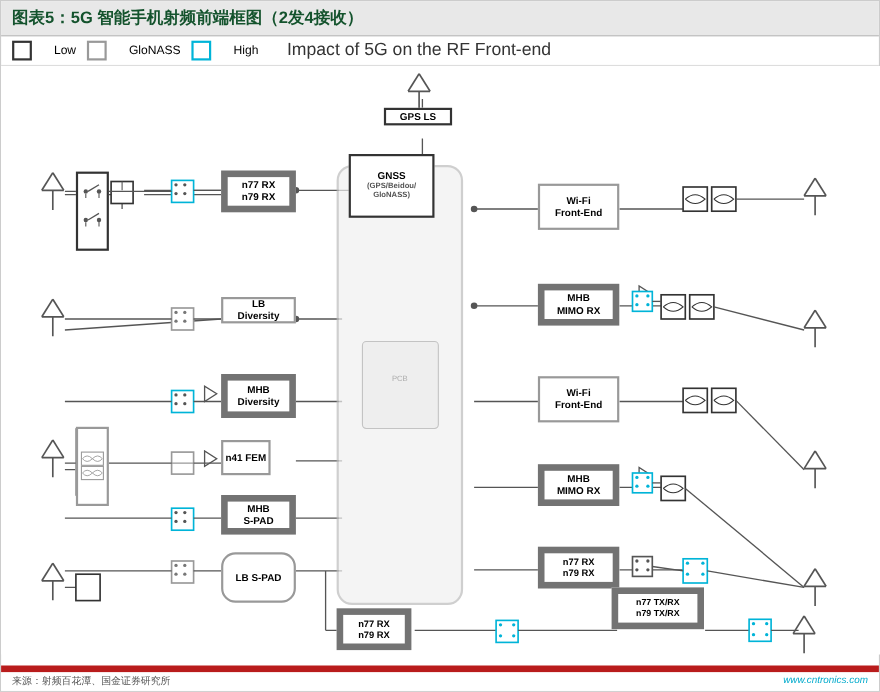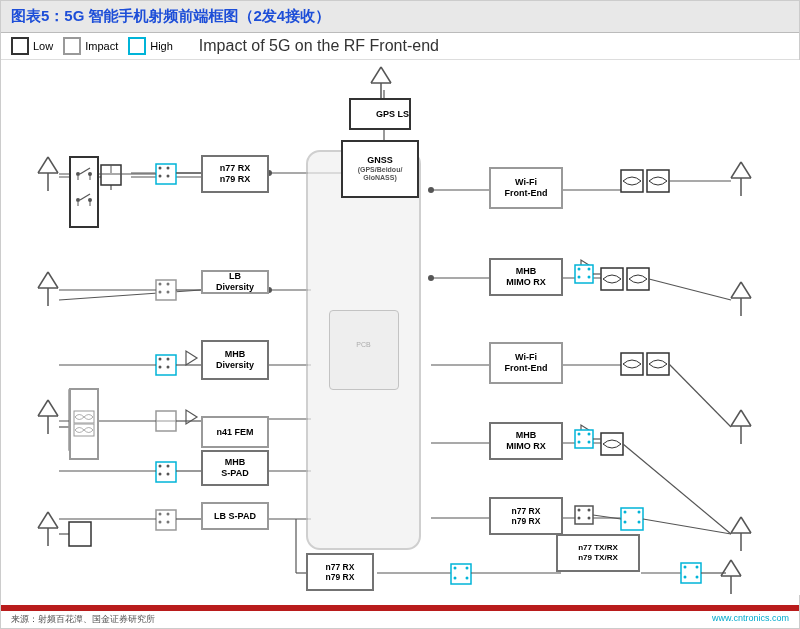--- a/index.html
+++ b/index.html
@@ -19,33 +19,33 @@
       border: 1px solid #ccc;
     }
     .title-bar {
       background: #e8e8e8;
       padding: 6px 10px;
       border-bottom: 1px solid #bbb;
     }
     .title-text {
       font-size: 15px;
       font-weight: bold;
-      color: #1d4ed8;
+      color: #14532d;
     }
     .legend-bar {
       display: flex;
       align-items: center;
       padding: 4px 10px;
       gap: 10px;
       border-bottom: 1px solid #ddd;
     }
     .legend-item {
       display: flex;
       align-items: center;
-      gap: 4px;
+      gap: 20px;
       font-size: 11px;
       justify-content: flex-end;
     }
     .legend-box-low {
       width: 18px; height: 18px;
       border: 2px solid #333;
       background: #fff;
     }
     .legend-box-medium {
       width: 18px; height: 18px;
@@ -75,21 +75,21 @@
       position: absolute;
       display: flex;
       align-items: center;
       justify-content: center;
       text-align: center;
       font-size: 9px;
       font-weight: bold;
       line-height: 1.2;
     }
     .block-cyan {
-      border: 2px solid #737373;
+      border: 6px solid #737373;
       background: #fff;
     }
     .block-dark {
       border: 2px solid #333;
       background: #fff;
     }
     .block-gray {
       border: 2px solid #999;
       background: #fff;
       justify-content: center;
@@ -117,20 +117,21 @@
       border-top: 6px solid #b91c1c;
       background: #fff;
     }
     .footer-text {
       font-size: 9px;
       color: #555;
     }
     .footer-url {
       font-size: 9px;
       color: #00aacc;
+      font-style: italic;
     }
     
     .phone-shape {
       position: absolute;
       border: 2px solid #bbb;
       border-radius: 14px;
       background: #f0f0f0;
       opacity: 0.7;
     }
     
@@ -144,21 +145,21 @@
     <span class="title-text">图表5：5G 智能手机射频前端框图（2发4接收）</span>
   </div>
 
   <div class="legend-bar">
     <div class="legend-item">
       <div class="legend-box-low"></div>
       <span>Low</span>
     </div>
     <div class="legend-item">
       <div class="legend-box-medium"></div>
-      <span>Impact</span>
+      <span>GloNASS</span>
     </div>
     <div class="legend-item">
       <div class="legend-box-high"></div>
       <span>High</span>
     </div>
     <span class="legend-desc">Impact of 5G on the RF Front-end</span>
   </div>
 
   <div class="diagram-area">
 
@@ -406,52 +407,52 @@
       <line x1="22" y1="18" x2="12" y2="2" stroke="#555" stroke-width="1.5"></line>
     </svg>
 
     <svg style="position:absolute;left:718px;top:498px;width:24px;height:36px;">
       <line x1="12" y1="36" x2="12" y2="18" stroke="#555" stroke-width="1.5"></line>
       <line x1="2" y1="18" x2="22" y2="18" stroke="#555" stroke-width="1.5"></line>
       <line x1="2" y1="18" x2="12" y2="2" stroke="#555" stroke-width="1.5"></line>
       <line x1="22" y1="18" x2="12" y2="2" stroke="#555" stroke-width="1.5"></line>
     </svg>
 
-    <div class="block block-dark" style="left:348px; top:38px; width:62px; height:32px; font-size:9px;justify-content:flex-end;">
+    <div class="block block-dark" style="left:348px; top:38px; width:62px; height:16px; font-size:9px;">
       <span>GPS LS</span>
     </div>
 
-    <div class="block block-gnss" style="left:340px; top:80px; width:78px; height:58px; font-size:7.5px;">
+    <div class="block block-gnss" style="left:316px; top:80px; width:78px; height:58px; font-size:7.5px;">
       <div>
         <div style="font-weight:bold; font-size:9px;">GNSS</div>
         <div style="font-size:7px; color:#555;">(GPS/Beidou/<br>GloNASS)</div>
       </div>
     </div>
 
     <div class="block block-cyan" style="left:200px; top:95px; width:68px; height:38px;">
       <span>n77 RX<br>n79 RX</span>
     </div>
 
     <div class="block block-gray" style="left:200px; top:210px; width:68px; height:24px;">
       <span>LB<br>Diversity</span>
     </div>
 
     <div class="block block-cyan" style="left:200px; top:280px; width:68px; height:40px;">
       <span>MHB<br>Diversity</span>
     </div>
 
-    <div class="block block-gray" style="left:200px; top:356px; width:68px; height:32px;">
+    <div class="block block-gray" style="left:200px; top:340px; width:45px; height:32px;">
       <span>n41 FEM</span>
     </div>
 
     <div class="block block-cyan" style="left:200px; top:390px; width:68px; height:36px;">
       <span>MHB<br>S-PAD</span>
     </div>
 
-    <div class="block block-gray" style="left:200px; top:442px; width:68px; height:28px;">
+    <div class="block block-gray" style="left:200px; top:442px; width:68px; height:46px;border-radius:13px;">
       <span>LB S-PAD</span>
     </div>
 
     <div class="block block-cyan" style="left:305px; top:493px; width:68px; height:38px; font-size:8.5px;">
       <span>n77 RX<br>n79 RX</span>
     </div>
 
     <div class="block block-gray" style="left:488px; top:107px; width:74px; height:42px;">
       <span>Wi-Fi<br>Front-End</span>
     </div>

